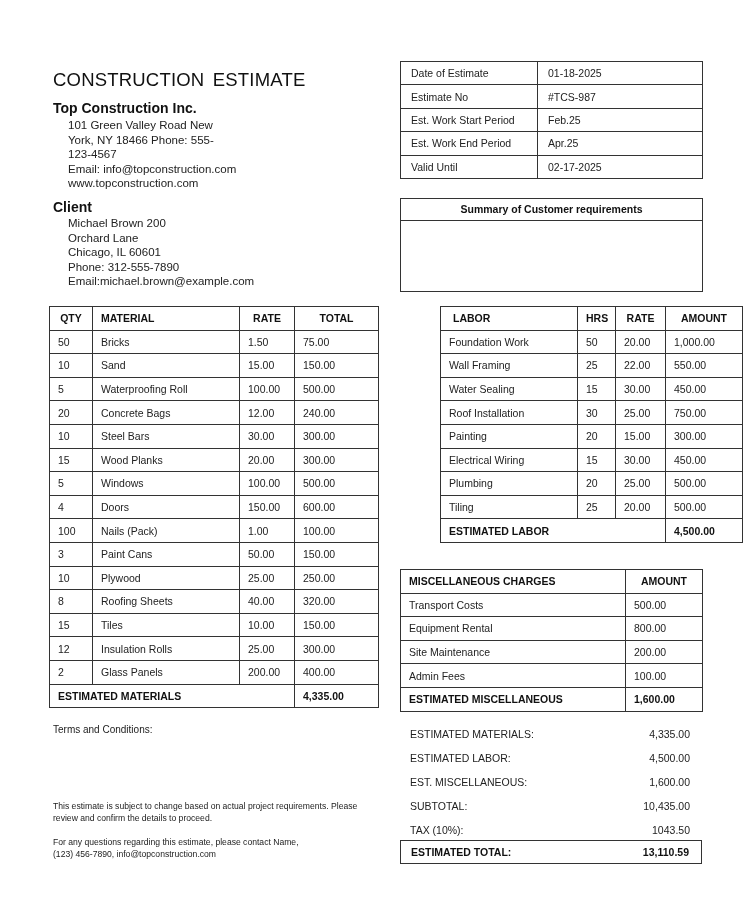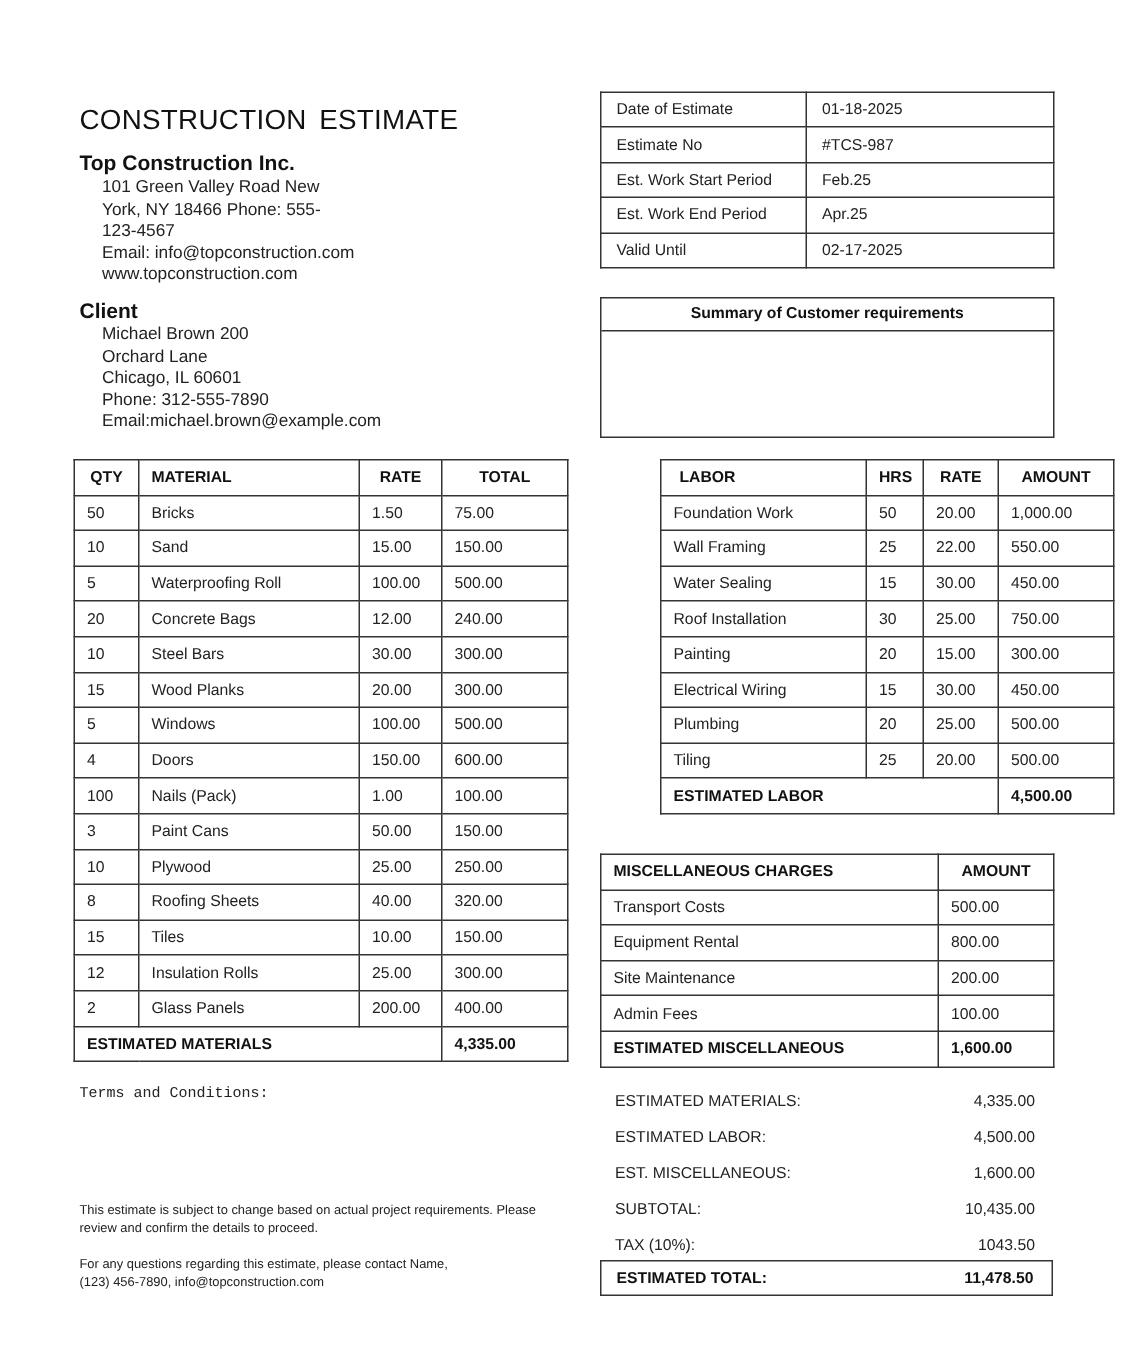--- a/index.html
+++ b/index.html
@@ -25,21 +25,21 @@
   .summary-head { height:21px; border-bottom:1.4px solid #333; font-size:10.5px; font-weight:bold; text-align:center; line-height:21px; color:#111; }
 
   .materials { left:49px; top:306px; width:329px; }
   .labor { left:400px; top:306px; width:302px;margin-left:40px; }
   .misc { left:400px; top:569px; width:302px; }
 
   .totals { left:400px; top:722px; width:302px; font-size:10.5px; color:#222; }
   .tot-row { display:flex; justify-content:space-between; height:24px; align-items:center; padding:0 12px 0 10px; }
   .tot-final { border:1.4px solid #333; font-weight:bold; color:#111; height:22px; margin-top:-2px; }
 
-  .terms { left:53px; top:724px; font-size:10px; color:#222;font-family:Liberation Mono, monospace; }
+  .terms { left:53px; top:724px; font-size:10px; color:#222; }
   .note { left:53px; font-size:8.6px; line-height:12.4px; color:#222; width:335px; }
 </style>
 </head>
 <body>
 
 <div class="abs title">CONSTRUCTION  ESTIMATE</div>
 <div class="abs company-name">Top Construction Inc.</div>
 <div class="abs info-lines" style="top:118px;">
   <div>101 Green Valley Road New</div>
   <div>York, NY 18466  Phone: 555-</div>
@@ -326,21 +326,21 @@
   <div class="tot-row">
       <span>SUBTOTAL:</span>
       <span>10,435.00</span>
     </div>
   <div class="tot-row">
       <span>TAX (10%):</span>
       <span>1043.50</span>
     </div>
   <div class="tot-row tot-final">
       <span>ESTIMATED TOTAL:</span>
-      <span>11,478.50</span>
+      <span>13,110.59</span>
     </div>
 </div>
 
 <div class="abs terms">Terms and Conditions:</div>
 <div class="abs note" style="top:800px;">
   <div>This estimate is subject to change based on actual project requirements.  Please</div>
   <div>review and confirm the details to proceed.</div>
 </div>
 <div class="abs note" style="top:836px;">
   <div>For any questions regarding this estimate, please contact  Name,</div>

